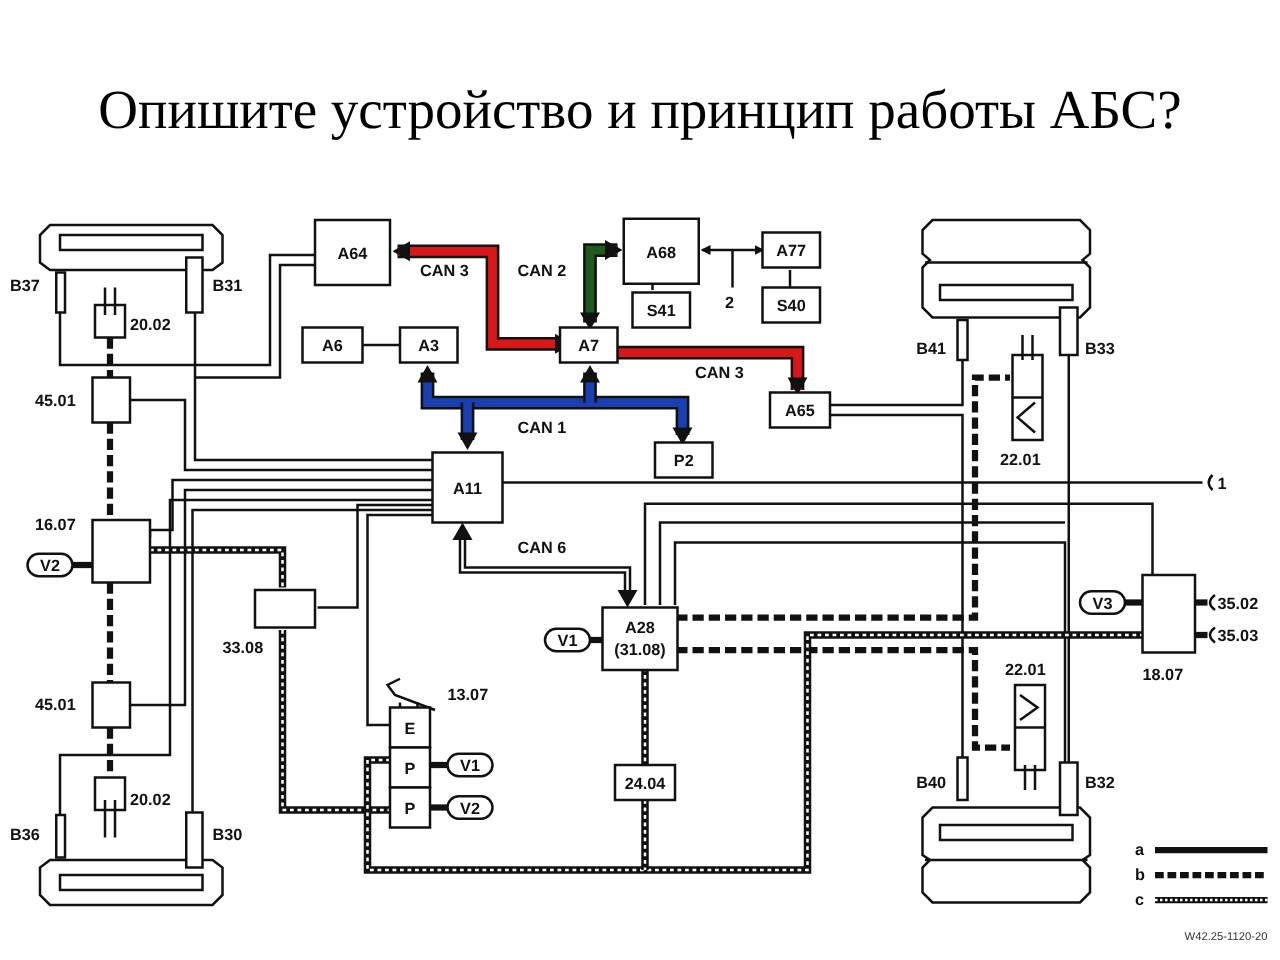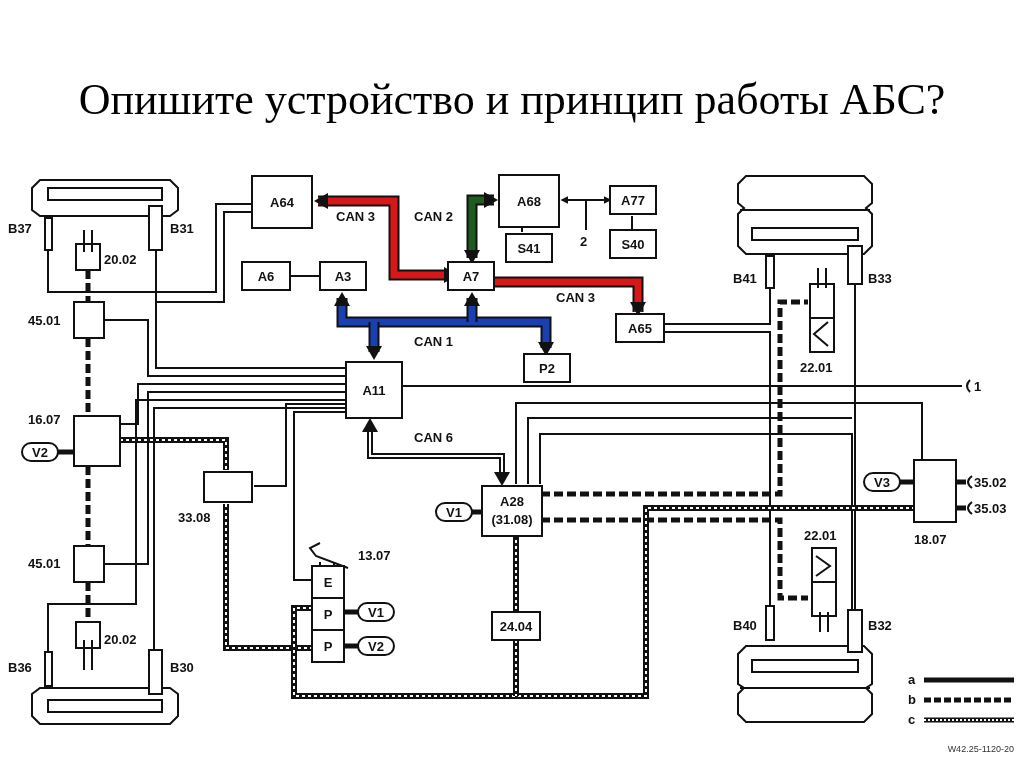--- a/index.html
+++ b/index.html
@@ -1,21 +1,20 @@
 <!DOCTYPE html>
 <html><head>
 <meta charset="utf-8">
 <style>
   html, body { margin:0; padding:0; background:#ffffff; }
   body { width:1024px; height:768px; position:relative; overflow:hidden; }
   .title {
     position:absolute; left:0; top:62px; width:1024px; text-align:center;
     font-family:"Liberation Serif", serif; font-size:44px; color:#000;
     letter-spacing:0px;
-    margin-top:12px;
   }
   svg { position:absolute; left:0; top:0; }
   svg text { font-family:"Liberation Sans", sans-serif; font-weight:bold; fill:#111; }
   .box { fill:#fff; stroke:#111; stroke-width:2; }
   .w { fill:none; stroke:#111; stroke-width:2; }
   .wb { fill:none; stroke:#111; stroke-width:5; stroke-dasharray:9 4; }
   .wc1 { fill:none; stroke:#111; stroke-width:6; }
   .wc2 { fill:none; stroke:#fff; stroke-width:2; stroke-dasharray:3 3; }
   .lbl { font-size:13px; }
   .small { font-size:9px; font-weight:normal; fill:#333; }

